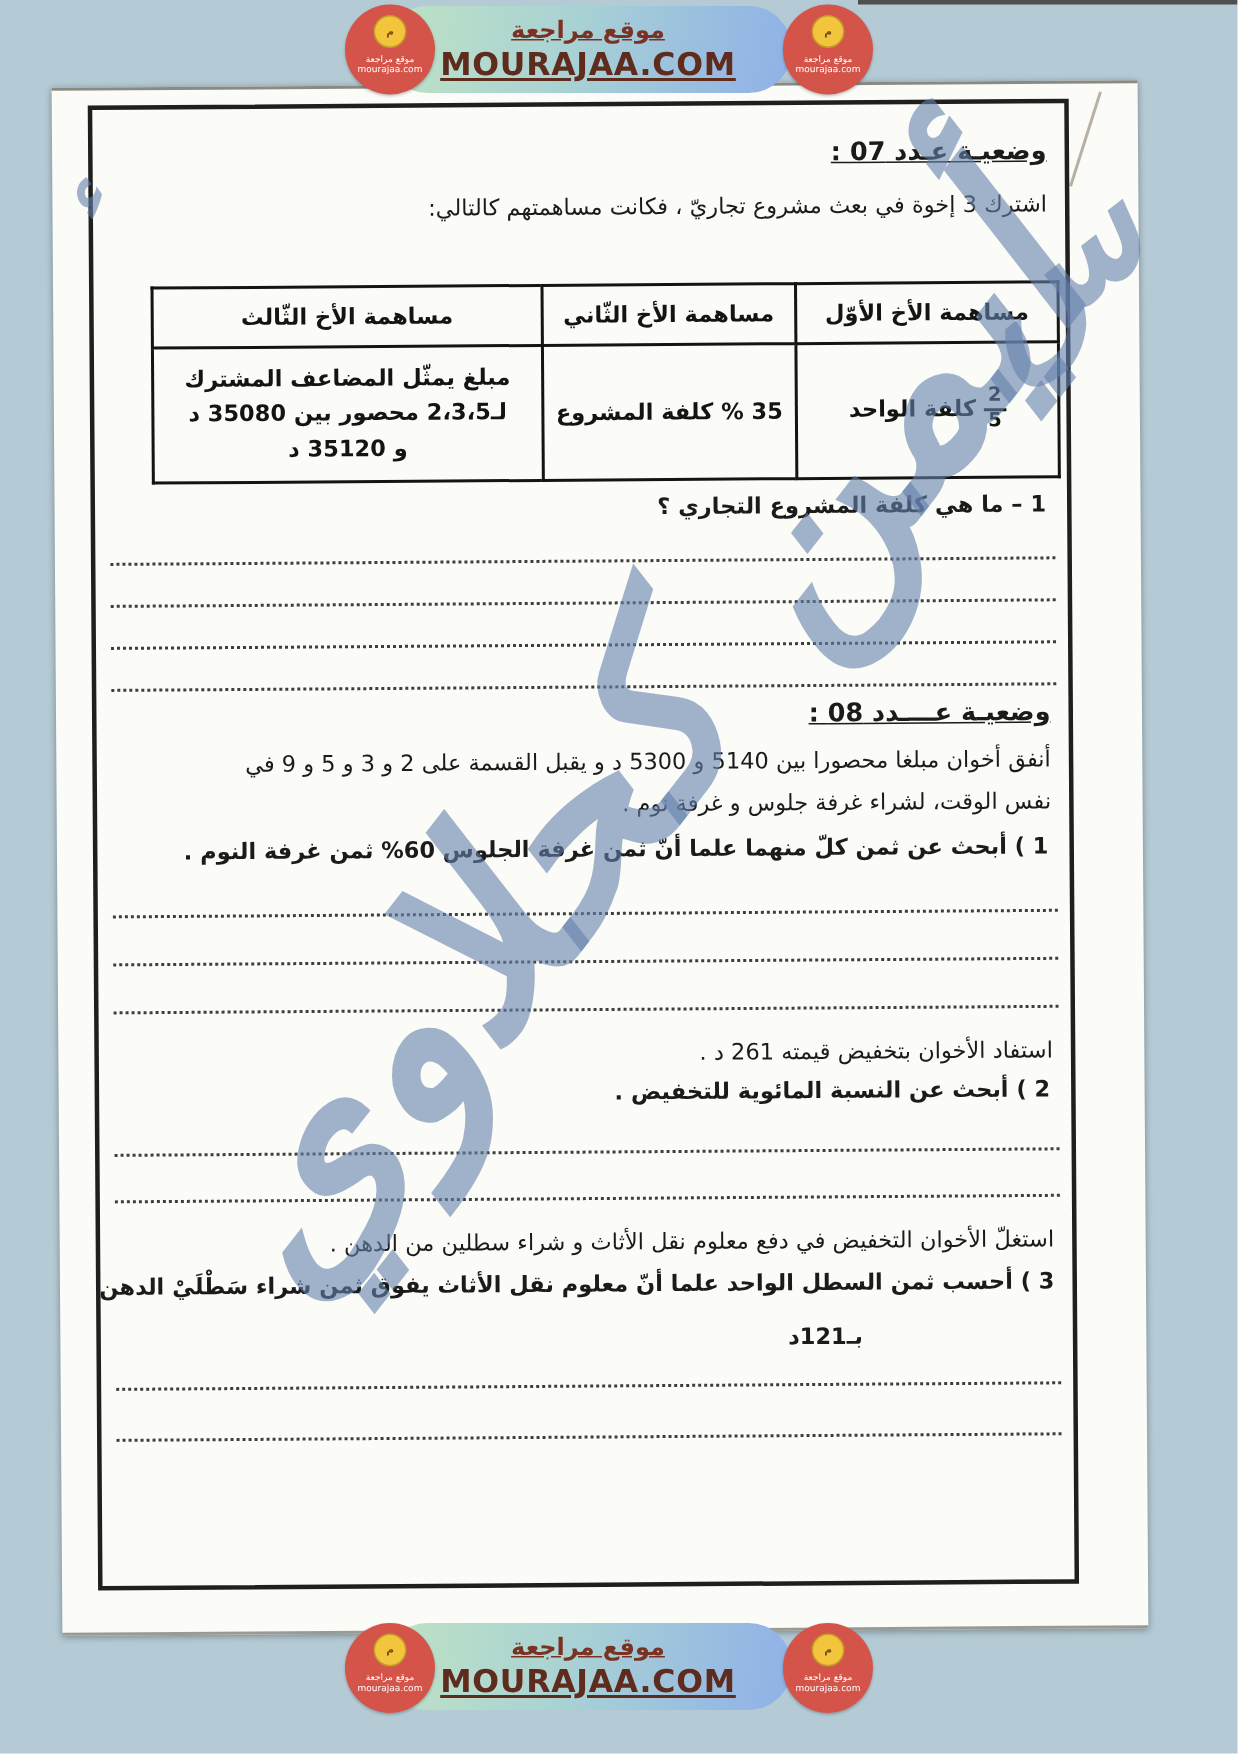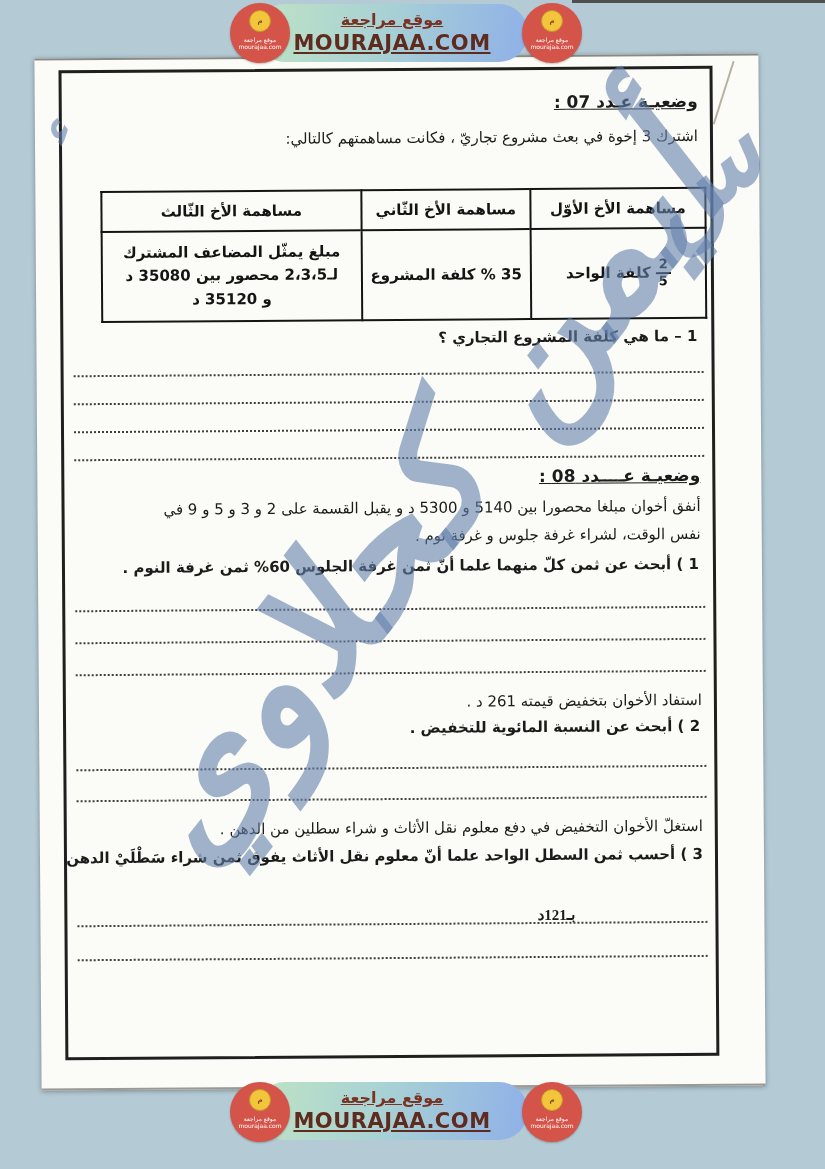--- a/index.html
+++ b/index.html
@@ -120,21 +120,21 @@
       <div class="dots" style="top:601px;"></div>
 
       <div class="txt" style="top:622px;right:12px;">استفاد الأخوان بتخفيض قيمته 261 د .</div>
       <div class="txt bold" style="top:648px;right:14px;">2 ) أبحث عن النسبة المائوية للتخفيض .</div>
 
       <div class="dots" style="top:696px;"></div>
       <div class="dots" style="top:727px;"></div>
 
       <div class="txt" style="top:748px;right:12px;">استغلّ الأخوان التخفيض في دفع معلوم نقل الأثاث و شراء سطلين من الدهن .</div>
       <div class="txt bold" style="top:776px;right:12px;">3 ) أحسب ثمن السطل الواحد علما أنّ معلوم نقل الأثاث يفوق ثمن شراء سَطْلَيْ الدهن</div>
-      <div class="txt bold" style="top:836px;right:140px;font-family:Liberation Serif, serif;">بـ121د</div>
+      <div class="txt bold" style="top:812px;right:140px;">بـ121د</div>
 
       <div class="dots" style="top:852px;"></div>
       <div class="dots" style="top:886px;"></div>
 
     </div>
   </div>
 
   <div class="wm wm-s">س</div>
   <div class="wm wm-m">ء</div>
   <div class="wm wm-sig">أيمن كحلاوي</div>

